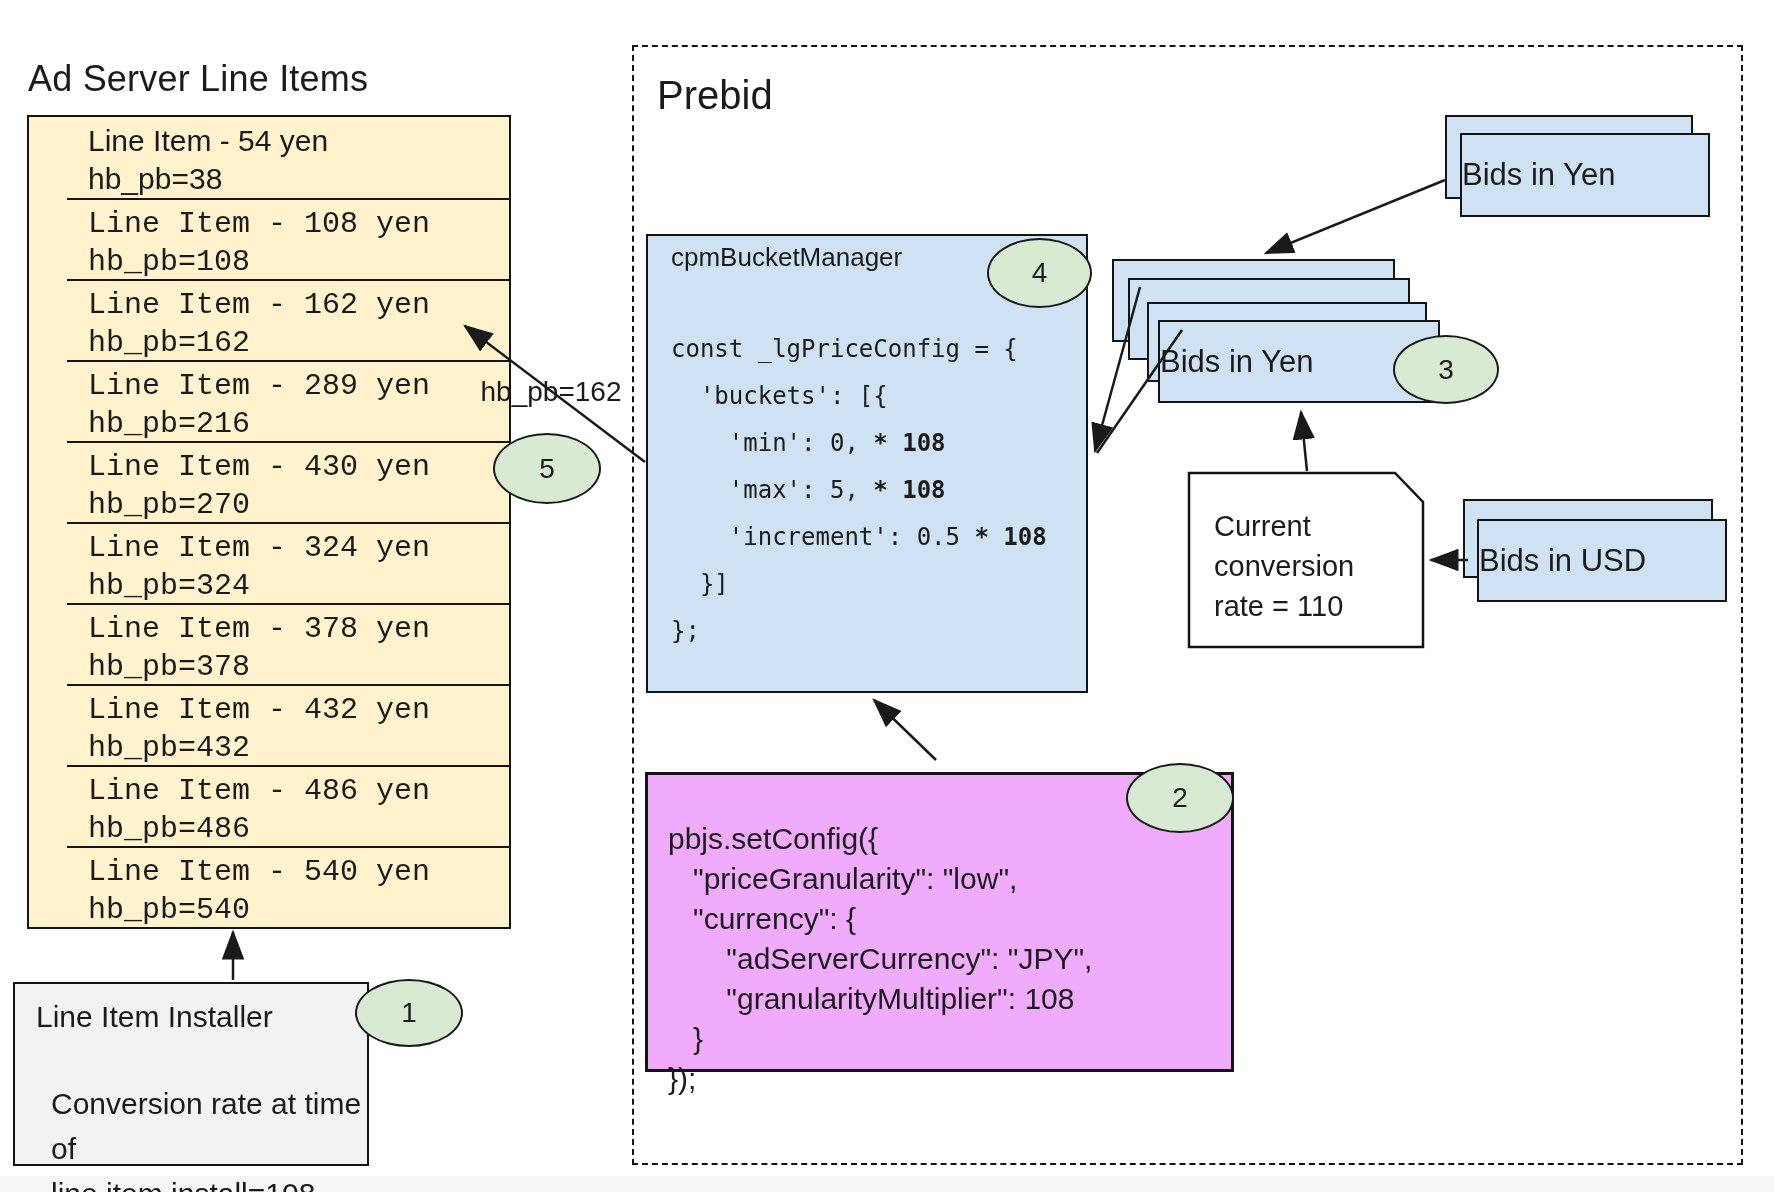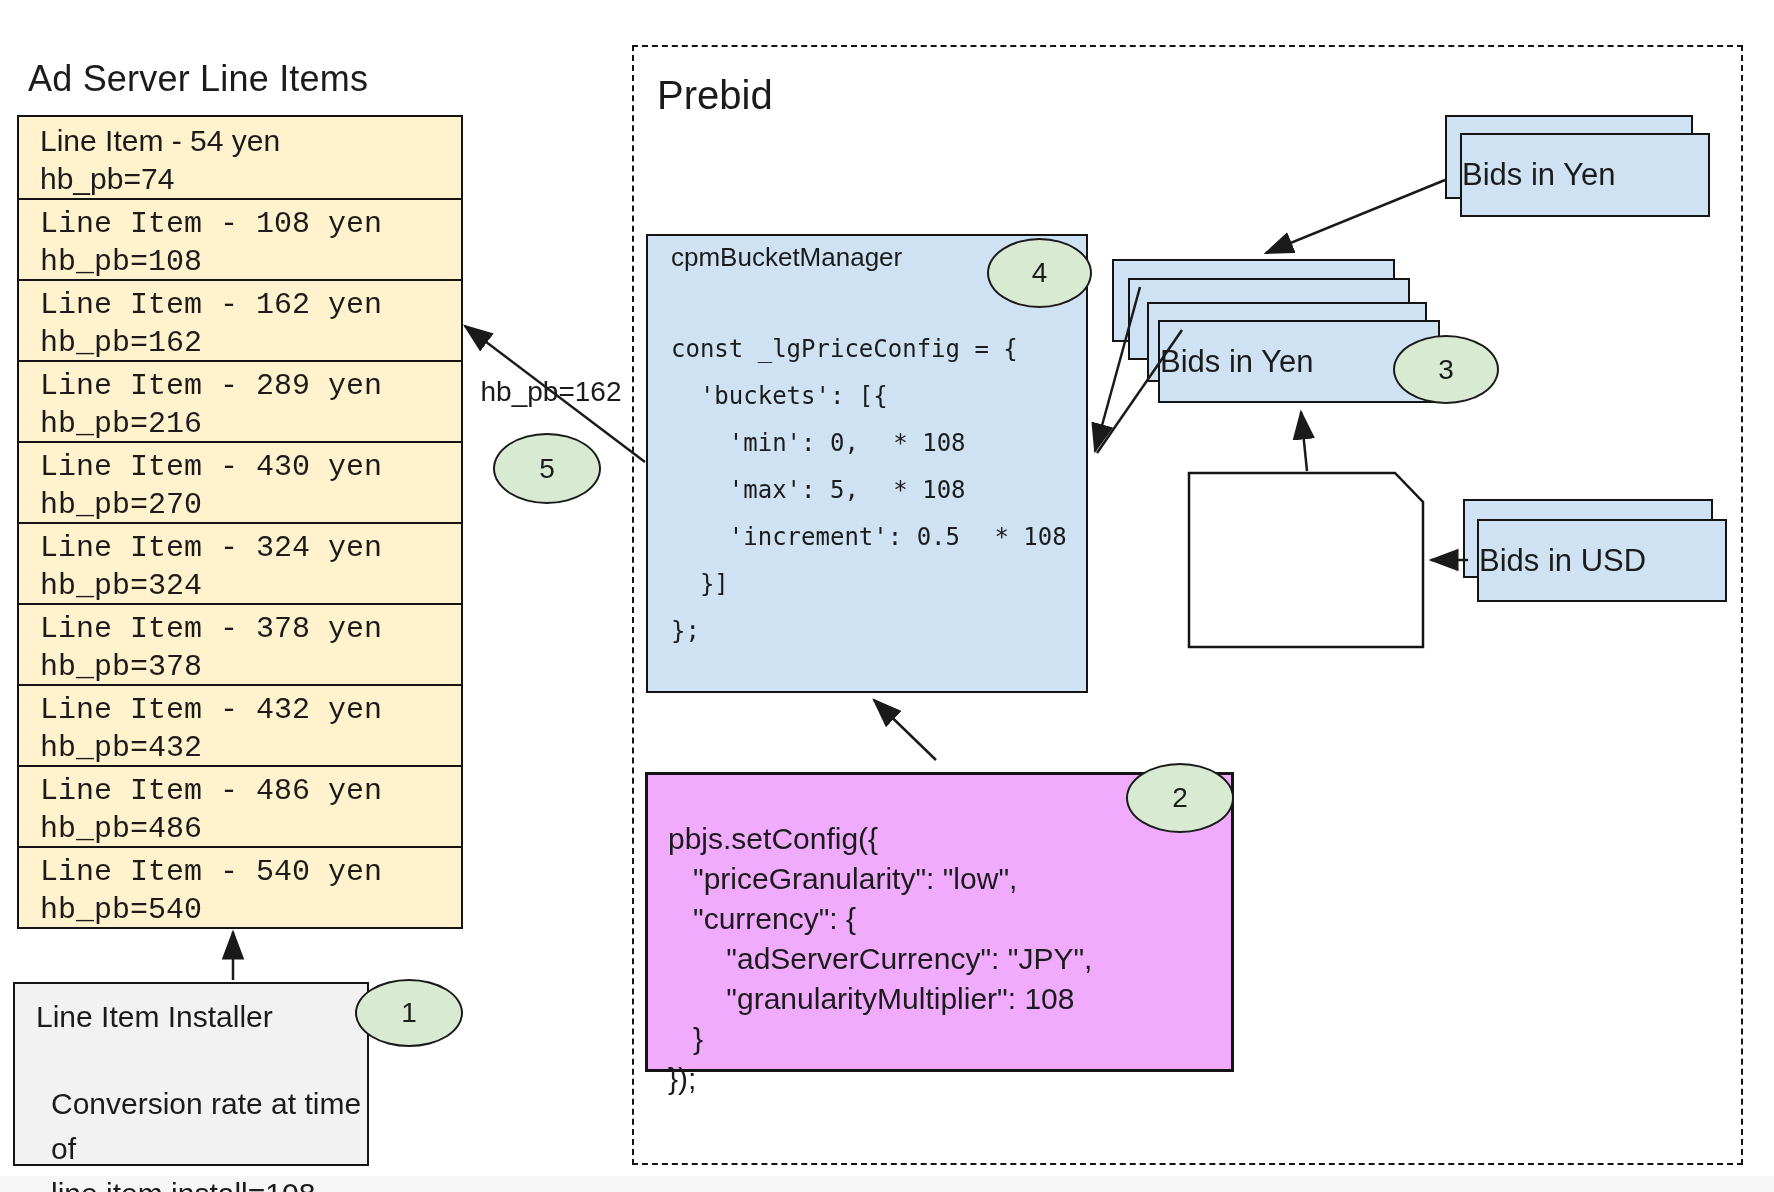--- a/index.html
+++ b/index.html
@@ -5,39 +5,39 @@
   html,body{margin:0;padding:0;background:#fff;}
   #canvas{
     position:relative;width:1774px;height:1192px;background:#ffffff;overflow:hidden;
     font-family:"Liberation Sans",sans-serif;color:var(--ink,#1b1b1b);
   }
   .abs{position:absolute;}
   
   .big-title{font-size:36px;letter-spacing:.2px;}
   .prebid-title{font-size:40px;}
   
-  .li-table{left:17px;top:115px;width:442px;border:2.5px solid #141414;background:var(--yellow,#fff2cc);z-index:2;}
+  .li-table{left:27px;top:115px;width:442px;border:2.5px solid #141414;background:var(--yellow,#fff2cc);z-index:2;padding-left:38px;}
   .li-row{height:81px;box-sizing:border-box;padding:5px 8px 0 21px;font-size:30px;line-height:38px;}
   .li-row + .li-row{border-top:2.5px solid #141414;font-family:Liberation Mono, monospace;}
   
   .installer{left:13px;top:982px;width:356px;height:184px;background:var(--grey,#f2f2f2);
     border:2.5px solid #141414;box-sizing:border-box;z-index:2;}
   .installer-title{left:21px;top:16px;font-size:30px;}
   .installer-note{left:21px;top:97px;font-size:30px;line-height:45px;margin-left:15px;}
   
   .prebid-box{left:632px;top:45px;width:1111px;height:1120px;border:2.5px dashed #141414;
     box-sizing:border-box;z-index:1;}
   .prebid-title-pos{left:657px;top:73px;}
   
   .cpm-box{left:646px;top:234px;width:442px;height:459px;background:var(--blue,#cfe2f3);
     border:2.5px solid #141414;box-sizing:border-box;z-index:3;}
   .cpm-label{left:23px;top:6px;font-size:26px;}
   .cpm-code{left:23px;top:90px;font-family:"DejaVu Sans Mono",monospace;font-size:24px;line-height:47px;}
   .mono-line{white-space:pre;}
-  .mono-line .b{font-weight:normal;margin-left:20px;}
+  .mono-line .b{font-weight:bold;}
   
   .pbjs-box{left:645px;top:772px;width:589px;height:300px;background:#f0abfc;
     border:3px solid #141414;box-sizing:border-box;z-index:3;}
   .pbjs-code{left:20px;top:44px;font-size:30px;line-height:40px;}
   .sans-line{white-space:pre;}
   
   .card{background:var(--blue,#cfe2f3);border:2.5px solid #141414;box-sizing:border-box;
     display:flex;align-items:center;justify-content:flex-start;font-size:31px;}
   
   .note-text{left:1214px;top:506px;font-size:29px;line-height:40px;z-index:25;}
@@ -78,21 +78,21 @@
     <line x1="1468" y1="560" x2="1431" y2="560" stroke="#1a1a1a" stroke-width="2.5" marker-end="url(#ah)"></line>
 
     <line x1="936" y1="760" x2="874" y2="700" stroke="#1a1a1a" stroke-width="2.5" marker-end="url(#ah)"></line>
   </svg>
 
   <div class="abs big-title" style="left:28px;top:58px;">Ad Server Line Items</div>
 
   <div class="abs li-table" id="li-table">
       <div class="li-row">
         <div>Line Item - 54 yen</div>
-        <div>hb_pb=74</div>
+        <div>hb_pb=38</div>
       </div>
       <div class="li-row">
         <div>Line Item - 108 yen</div>
         <div>hb_pb=108</div>
       </div>
       <div class="li-row">
         <div>Line Item - 162 yen</div>
         <div>hb_pb=162</div>
       </div>
       <div class="li-row">
@@ -170,20 +170,25 @@
   </div>
 
   <div class="abs card" style="left:1112px;top:259px;width:283px;height:83px;z-index:4;"></div>
   <div class="abs card" style="left:1128px;top:278px;width:282px;height:82px;z-index:5;"></div>
   <div class="abs card" style="left:1147px;top:302px;width:280px;height:80px;z-index:6;"></div>
   <div class="abs card" style="left:1158px;top:320px;width:282px;height:83px;z-index:7;padding-right:55px;">
     <span>Bids in Yen</span>
   </div>
   <div class="abs badge" style="left:1393px;top:335px;width:102px;height:65px;">3</div>
 
+  <div class="abs note-text" id="note-text">
+      <div>Current</div>
+      <div>conversion</div>
+      <div>rate = 110</div>
+    </div>
 
   <div class="abs card" style="left:1463px;top:499px;width:250px;height:79px;z-index:4;"></div>
   <div class="abs card" style="left:1477px;top:519px;width:250px;height:83px;z-index:5;">
     <span>Bids in USD</span>
   </div>
 
   <div class="abs hb-label">hb_pb=162</div>
   <div class="abs badge" style="left:493px;top:433px;width:104px;height:67px;">5</div>
 
   <div class="abs bottom-strip"></div>

